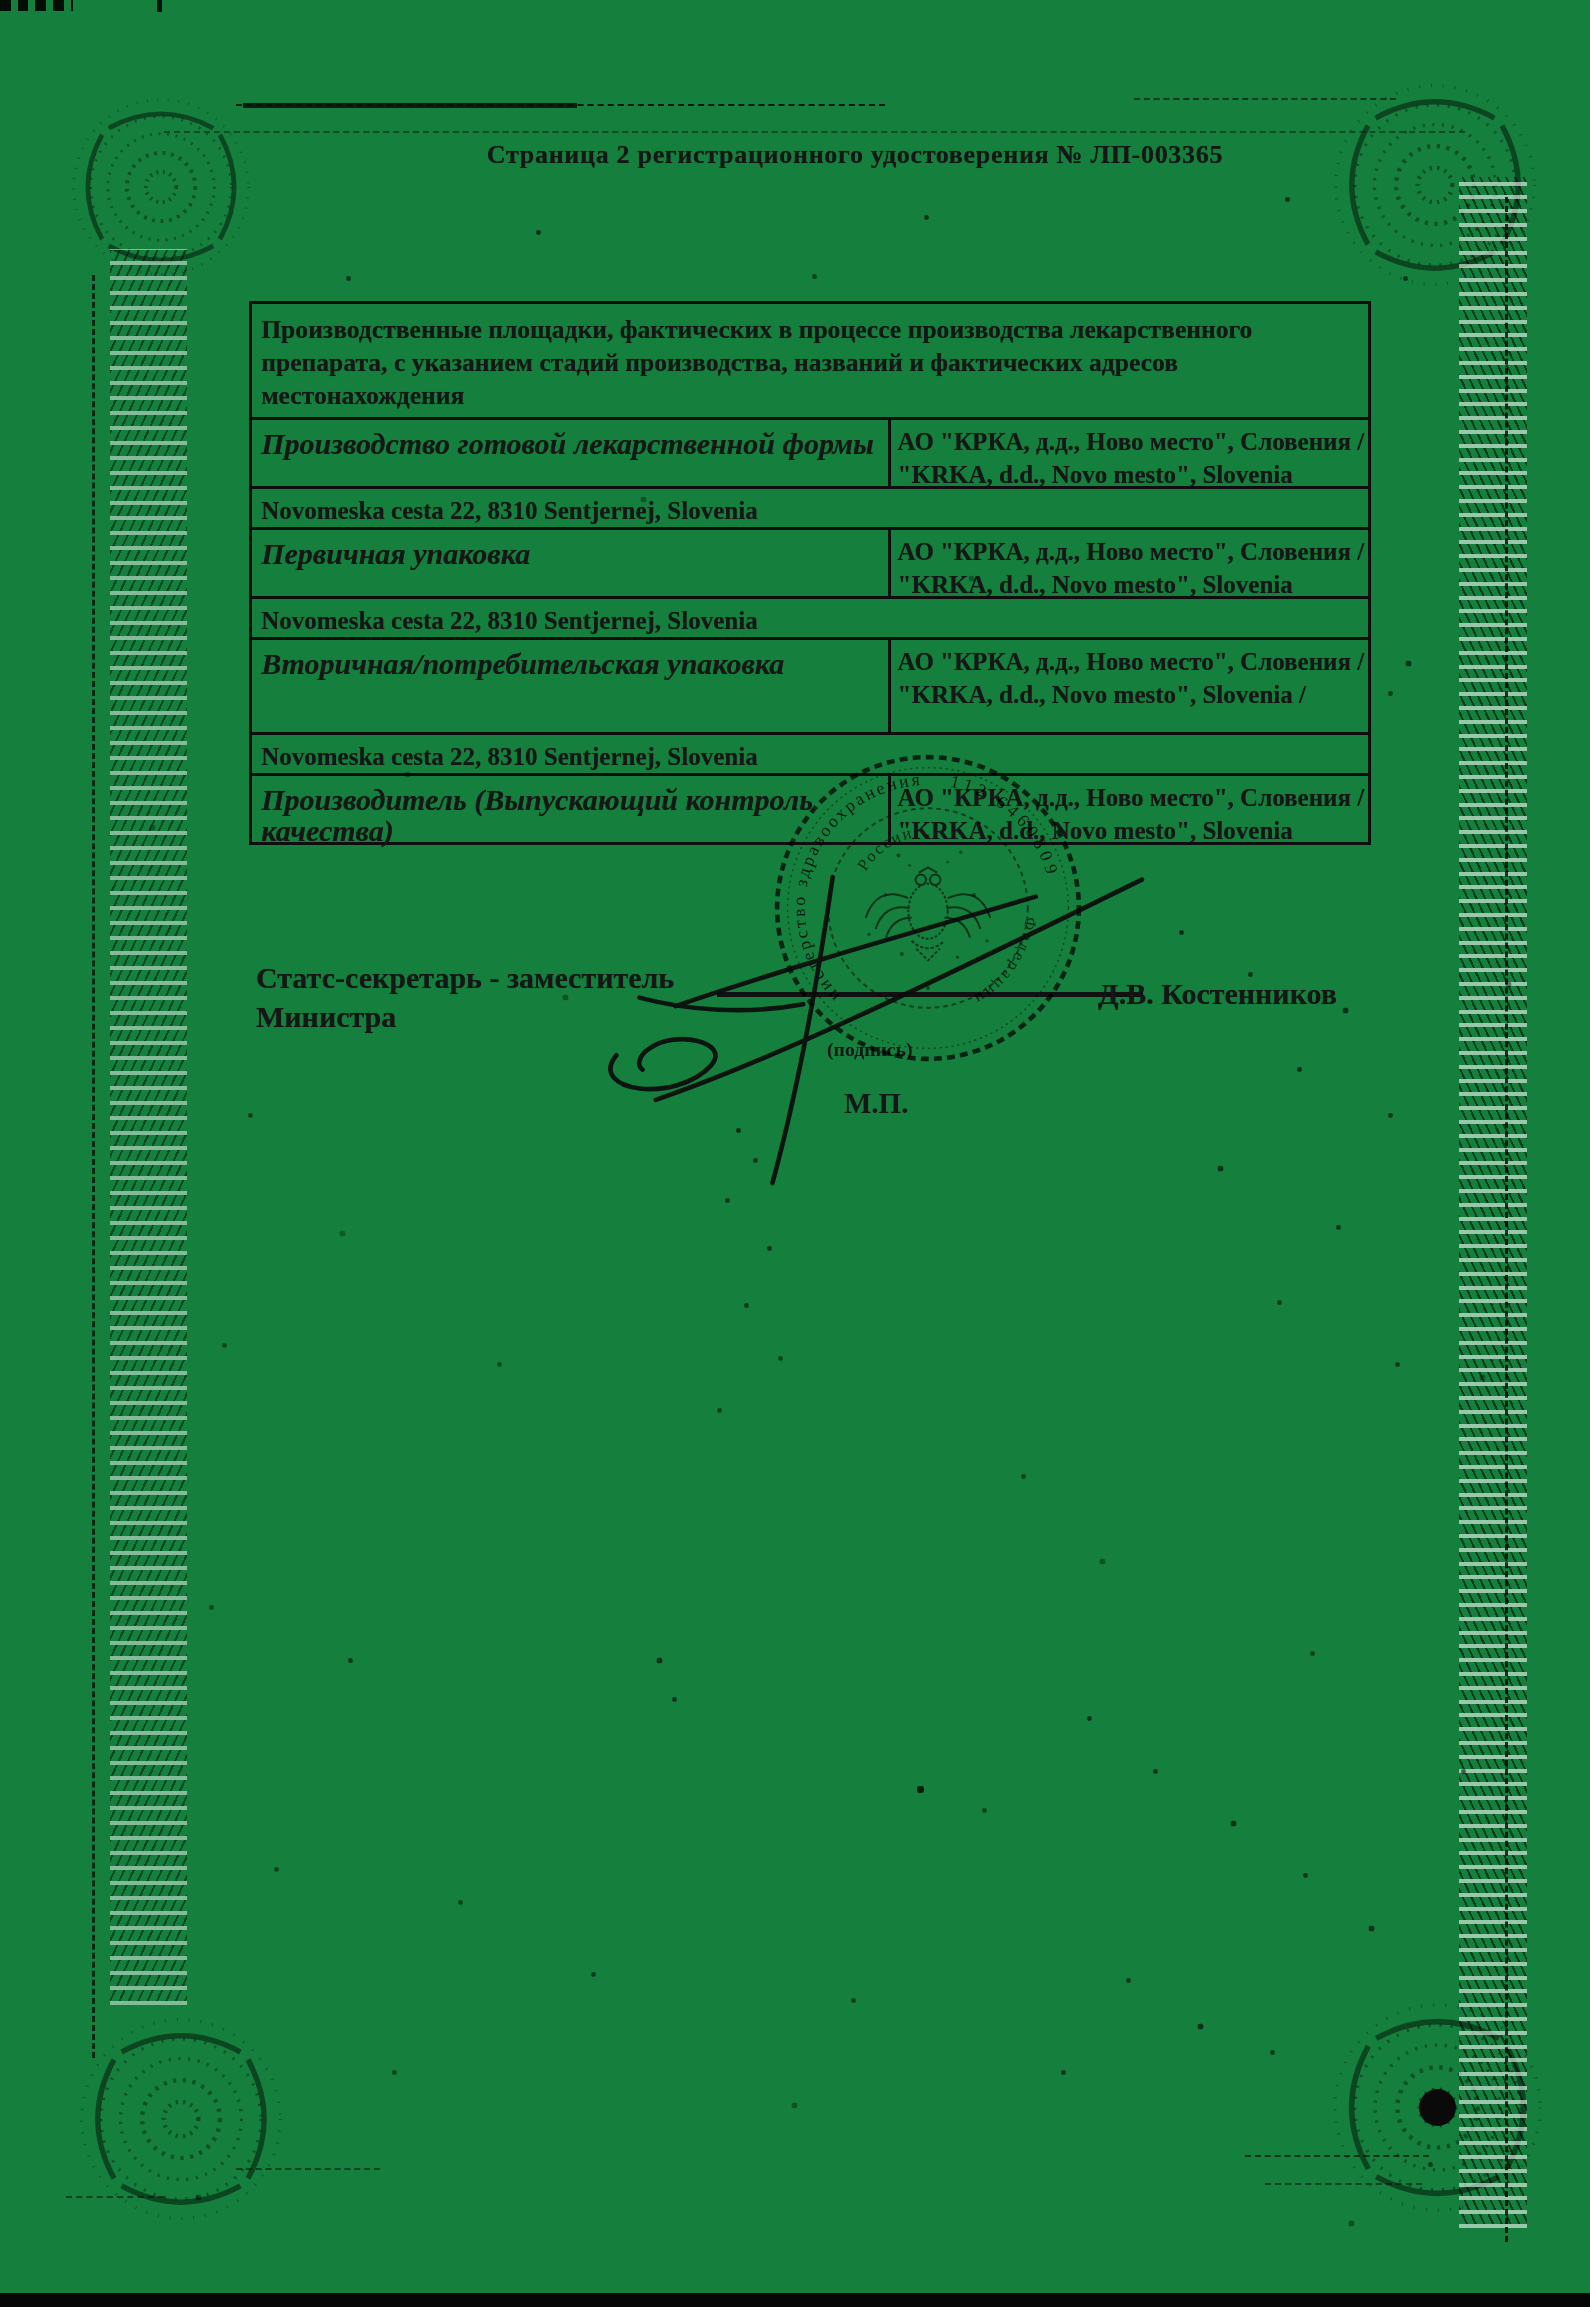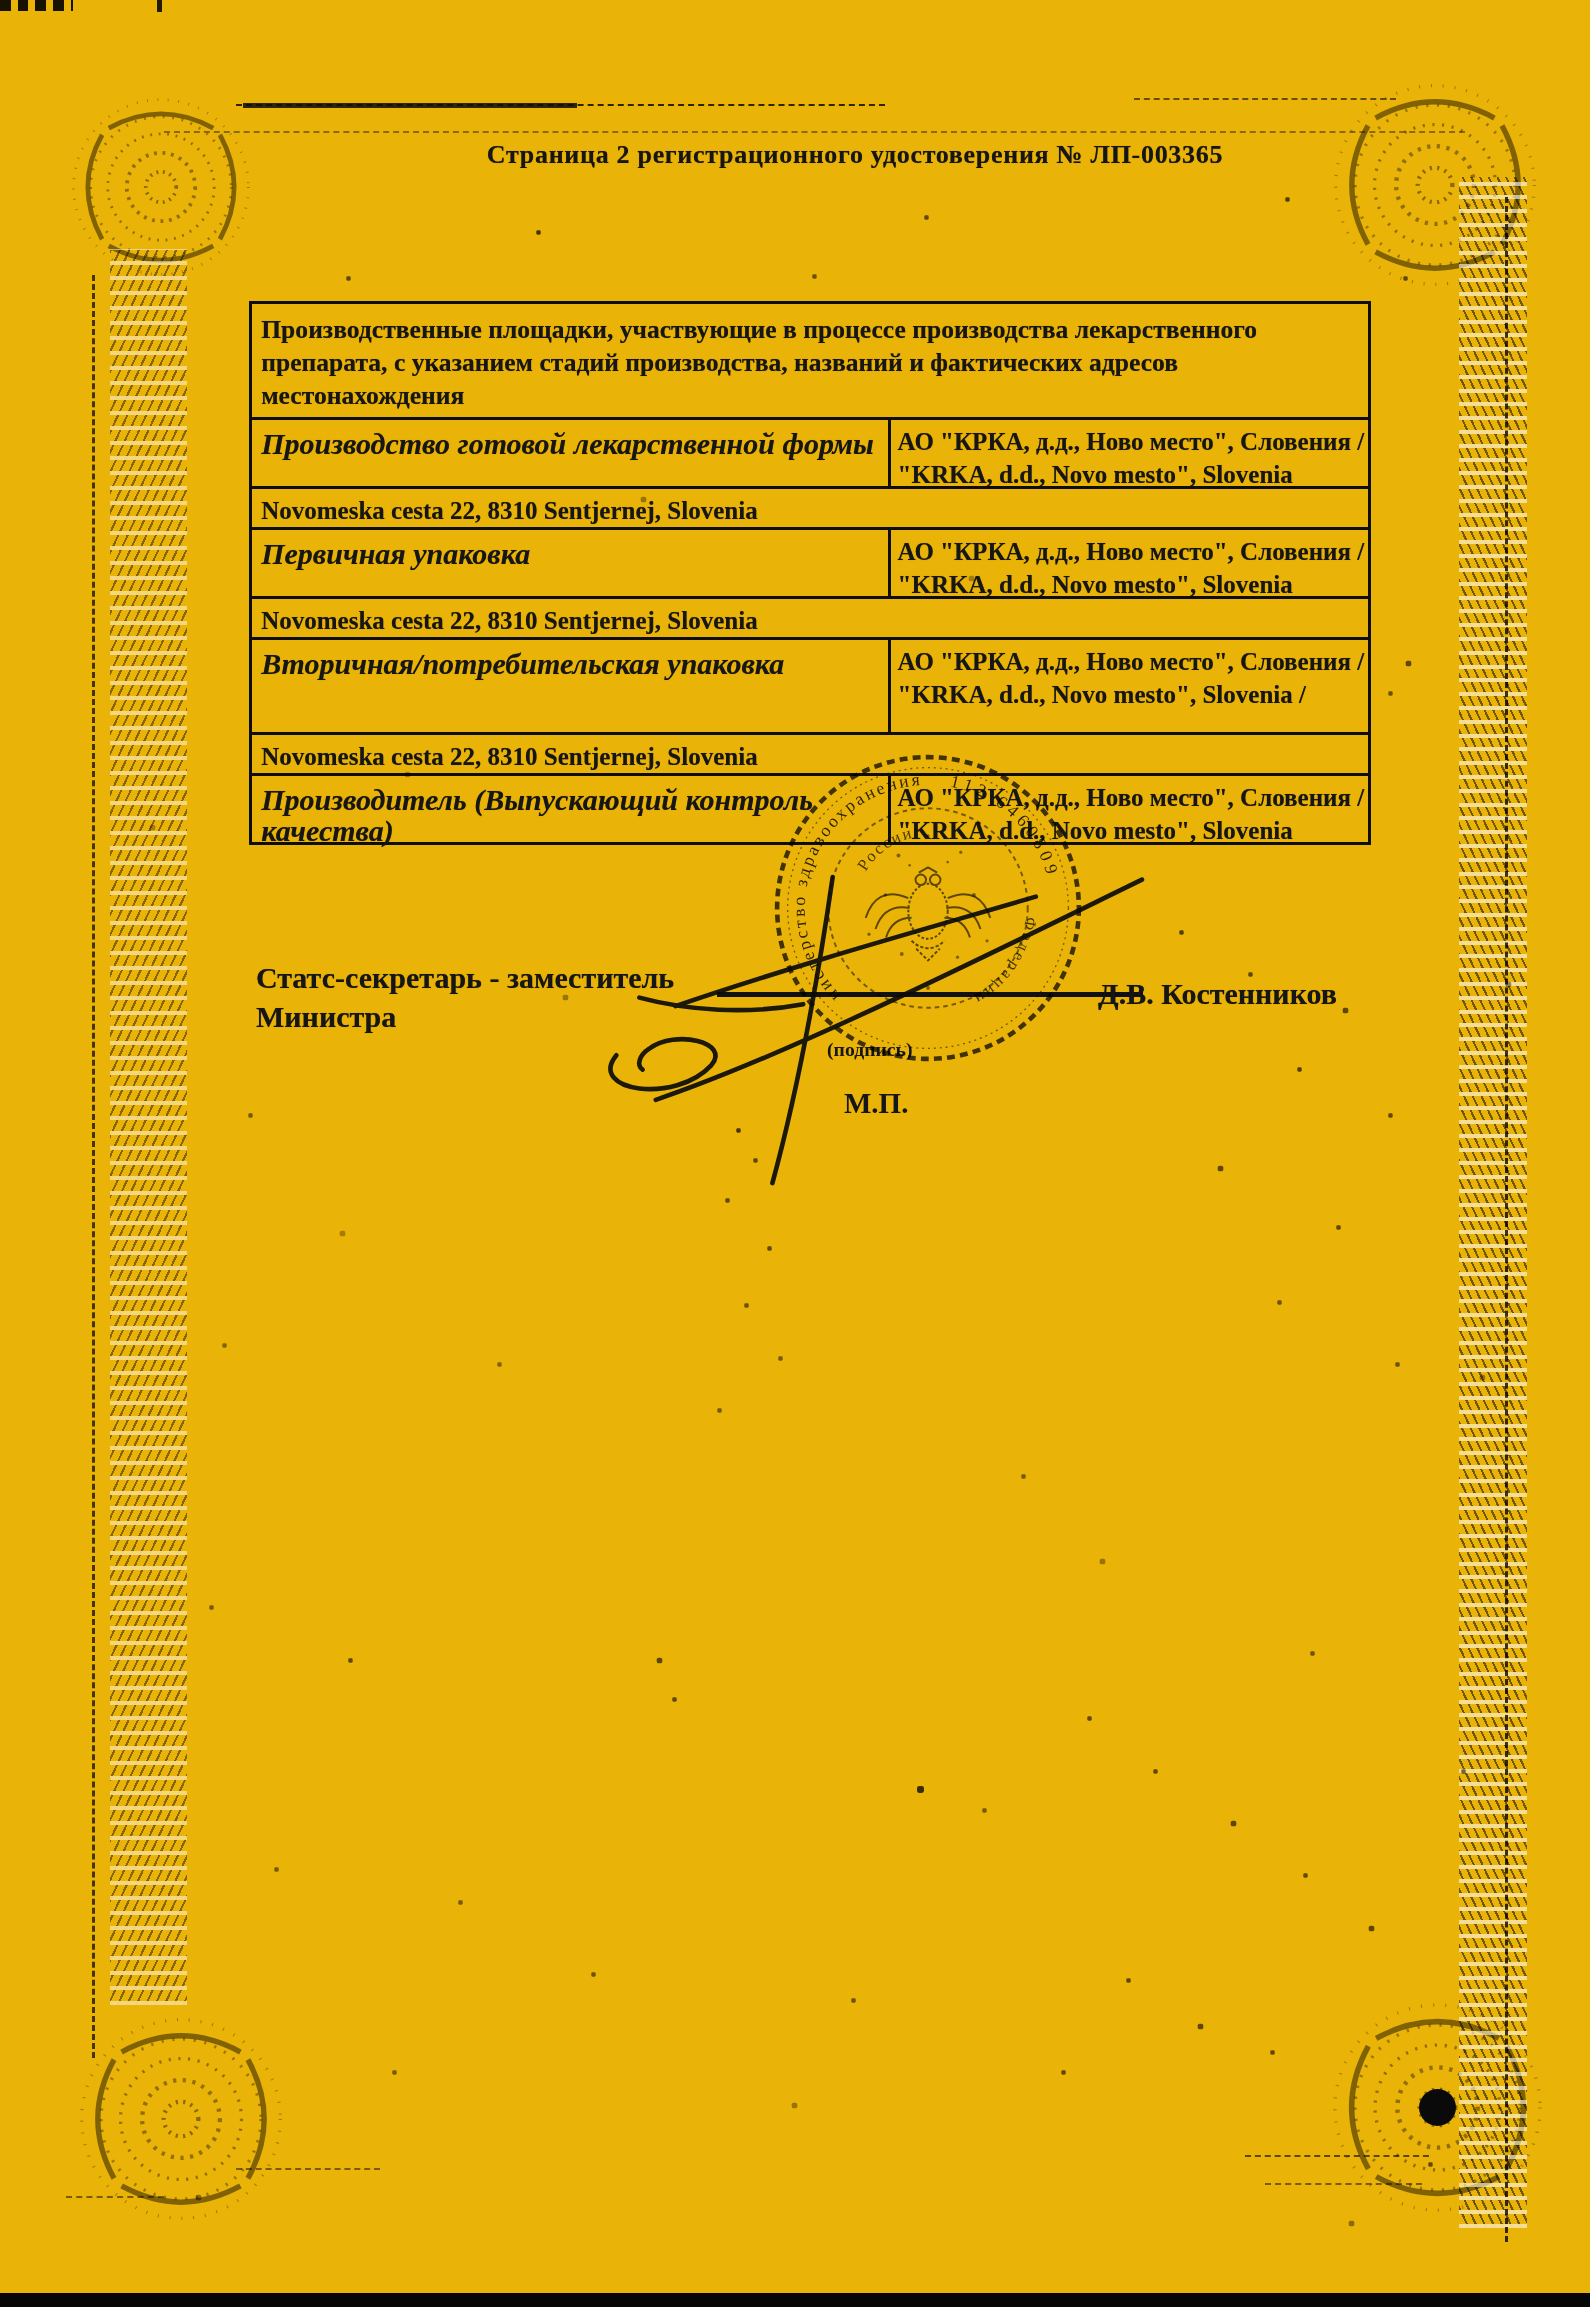--- a/index.html
+++ b/index.html
@@ -1,19 +1,19 @@
 <!DOCTYPE html>
 <html style="font-size:10.5px"><head>
 <meta charset="utf-8">
 <style>
   html,body{margin:0;padding:0;background:#e8e8e4;}
   .page{
     position:relative;
     width:1591px;height:2307px;
-    background:#eab308;
+    background:#15803d;
     overflow:hidden;
     font-family:"Liberation Serif","DejaVu Serif",serif;
     color:#161616;
   }
   .txt{position:absolute;white-space:nowrap;}
   
   .doc-title{
     left:452px;top:140px;width:806px;text-align:center;
     font-size:26px;font-weight:600;letter-spacing:0.7px;
     text-shadow:0 0 0.7px rgba(0,0,0,.55);
@@ -177,21 +177,21 @@
   <div class="dash-h" style="left:1265px;top:2183px;width:157px;opacity:.6;border-top-width:2px"></div>
   <div class="dash-h" style="left:236px;top:2168px;width:144px;opacity:.6;border-top-width:2px"></div>
   <div class="dash-h" style="left:66px;top:2196px;width:98px;opacity:.6;border-top-width:2px"></div>
   <div class="bottom-bar"></div>
 
   <div class="txt doc-title">Страница 2 регистрационного удостоверения № ЛП-003365</div>
 
   <div class="prod-table">
     <div class="t-row first">
       <div class="t-header">
-        <div>Производственные площадки, участвующие в процессе производства лекарственного</div>
+        <div>Производственные площадки, фактических в процессе производства лекарственного</div>
         <div>препарата, с указанием стадий производства, названий и фактических адресов</div>
         <div>местонахождения</div>
       </div>
     </div>
 
     <div class="t-row row-stage">
       <div class="cell-stage">Производство готовой лекарственной формы</div>
       <div class="cell-manuf">
         <div>АО "КРКА, д.д., Ново место", Словения /</div>
         <div>"KRKA, d.d., Novo mesto", Slovenia</div>

